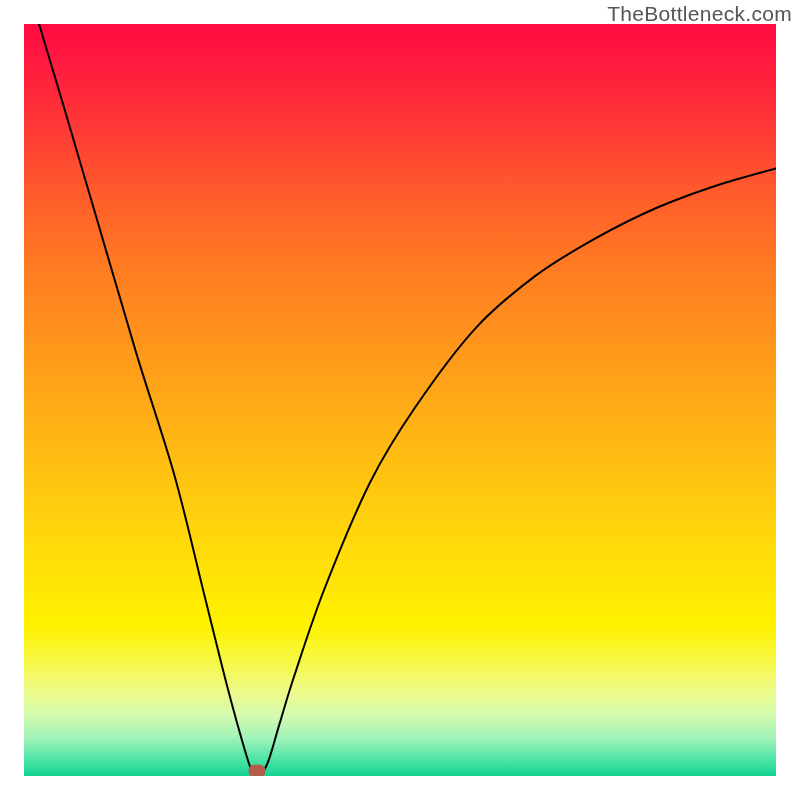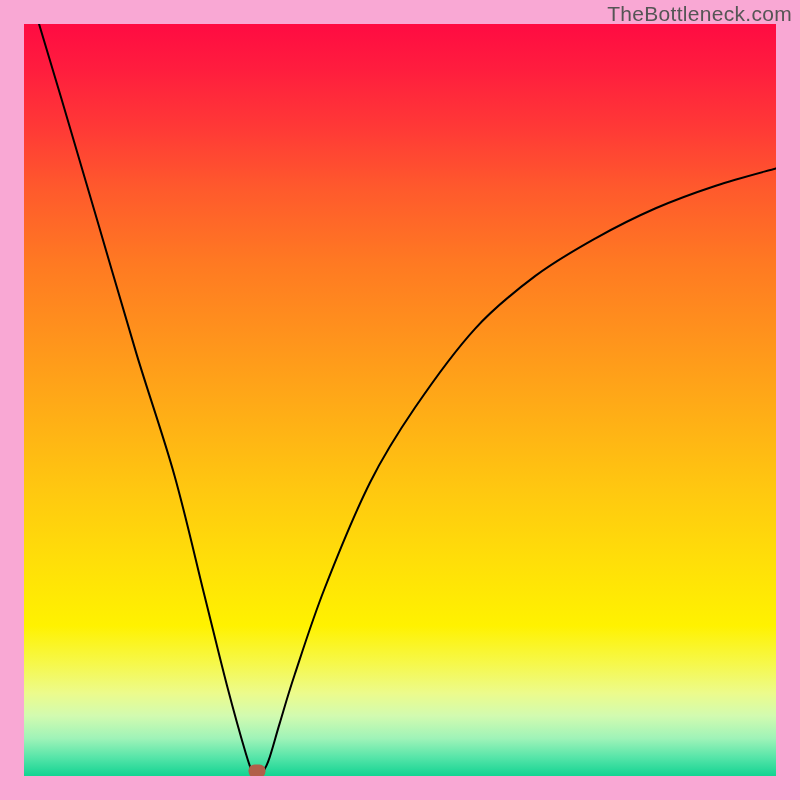--- a/index.html
+++ b/index.html
@@ -8,21 +8,21 @@
     width: 800px;
     height: 800px;
     background: #000;
     font-family: Arial, Helvetica, sans-serif;
     overflow: hidden;
   }
   .frame {
     position: relative;
     width: 800px;
     height: 800px;
-    background: #f9a8d4;
+    background: #ffffff;
   }
   .watermark {
     position: absolute;
     top: 2px;
     right: 8px;
     color: #555;
     font-size: 21px;
     font-weight: 500;
     letter-spacing: 0.3px;
     z-index: 50;

